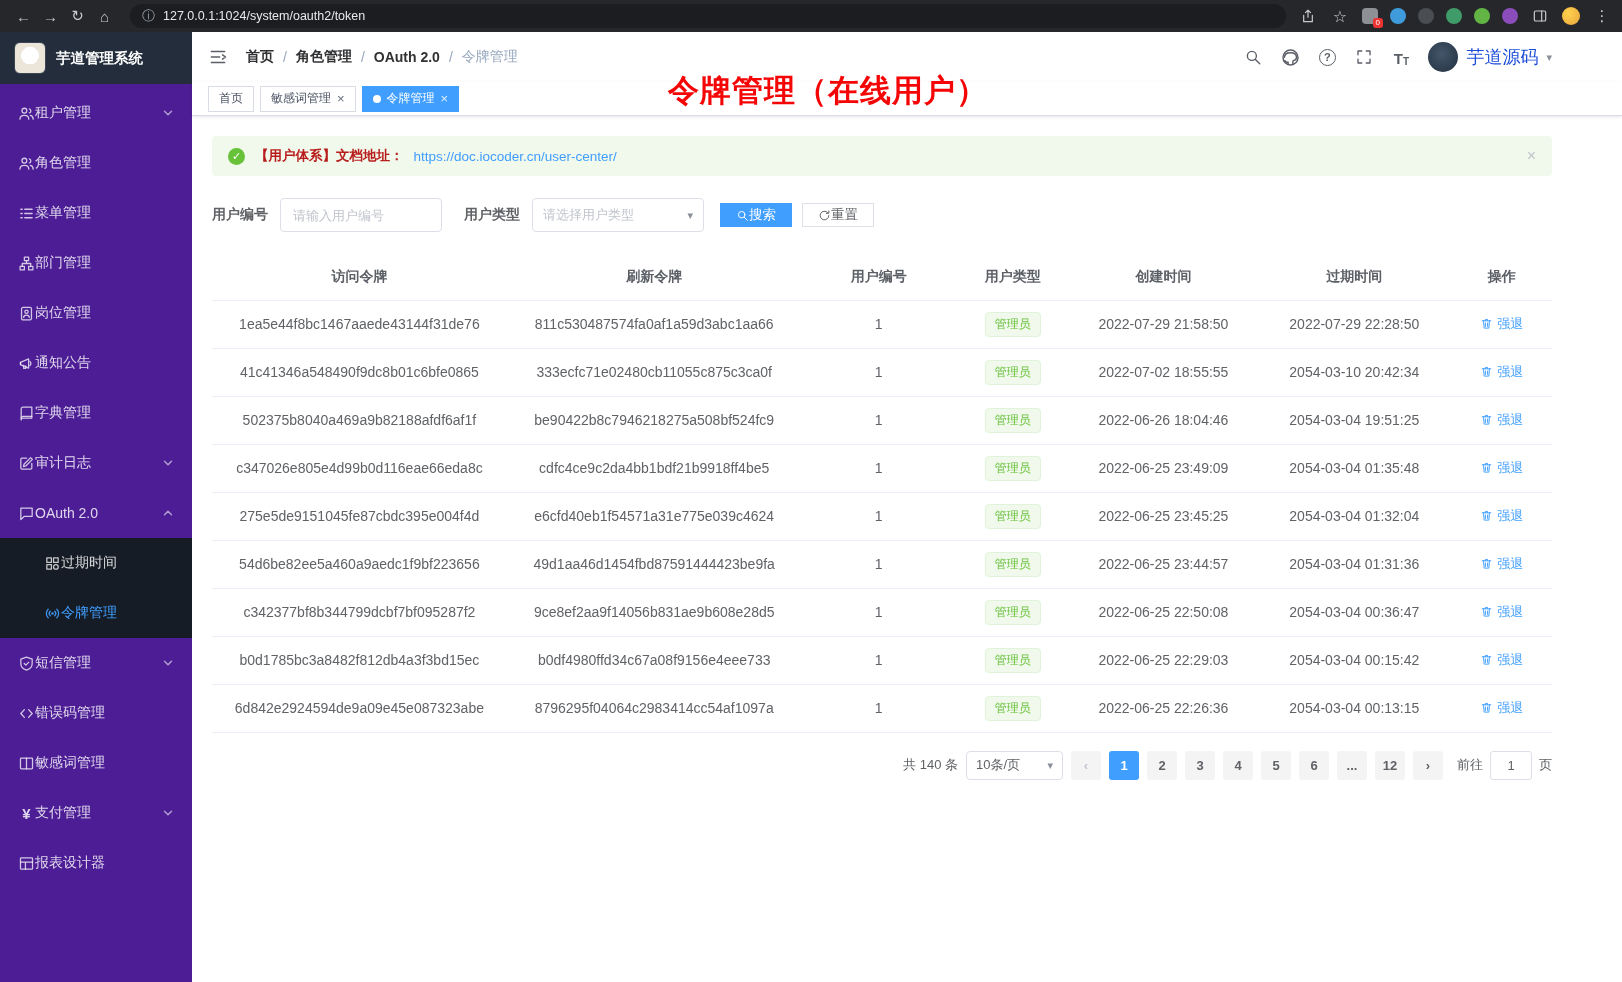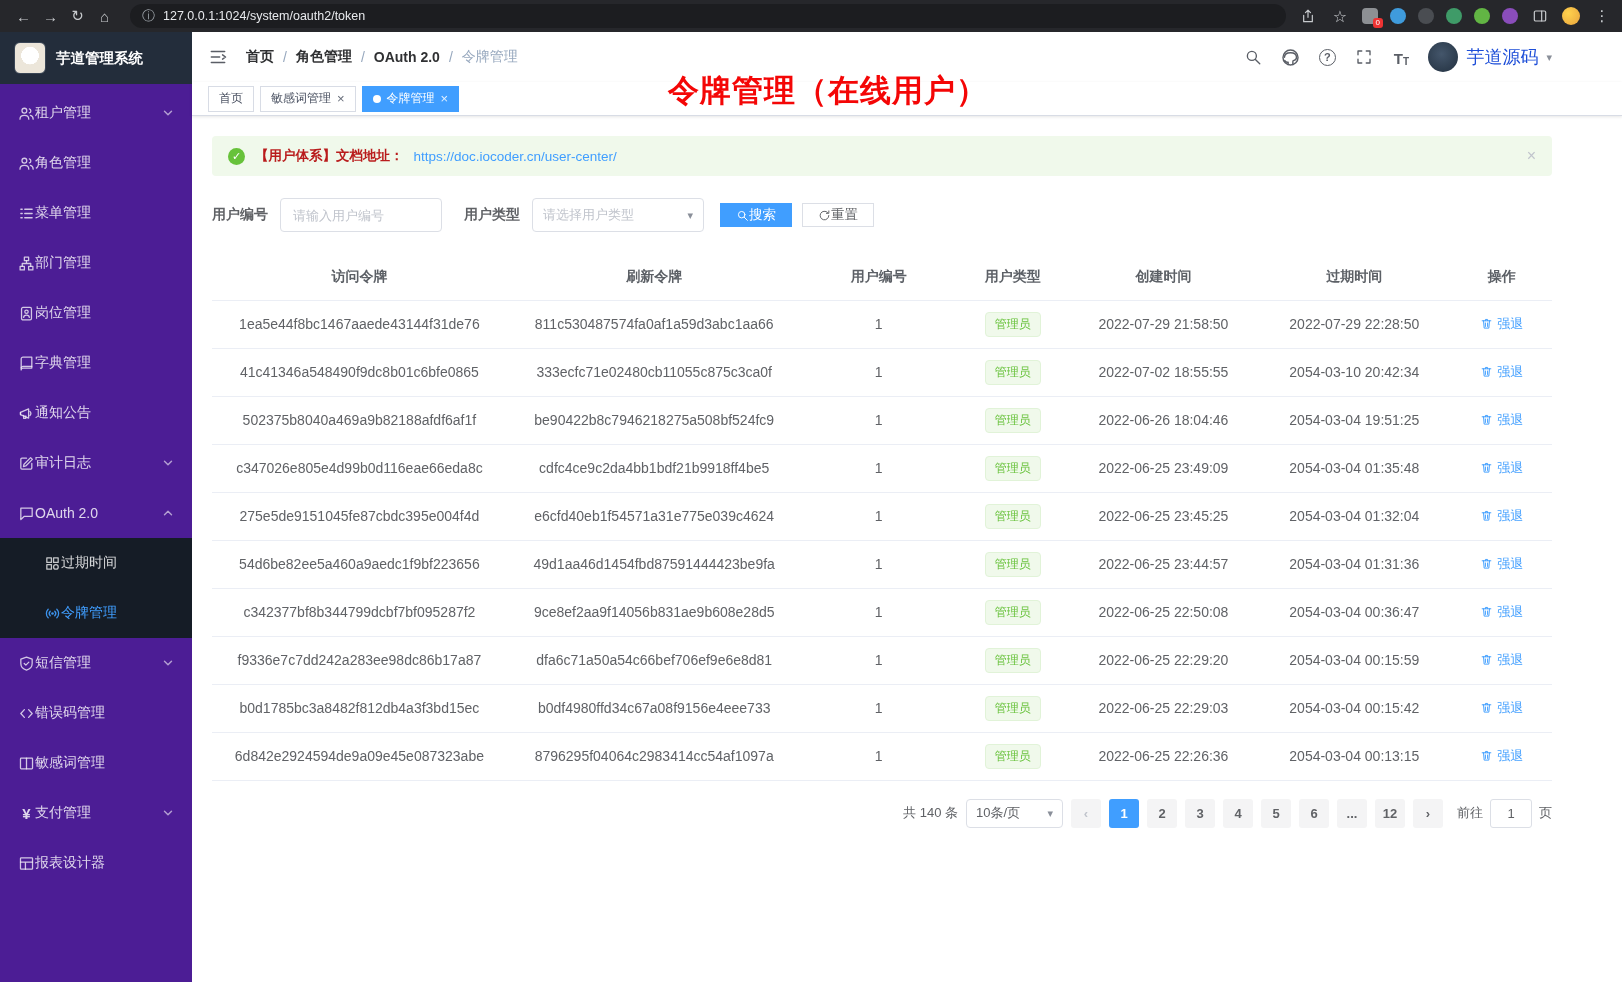--- a/index.html
+++ b/index.html
@@ -266,29 +266,29 @@
         <span class="mlabel">部门管理</span>
       </div>
       <div class="menu-item">
         <svg class="mi ic">
             <use href="#i-badge"></use>
           </svg>
         <span class="mlabel">岗位管理</span>
       </div>
       <div class="menu-item">
         <svg class="mi ic">
+            <use href="#i-horn"></use>
+          </svg>
+        <span class="mlabel">通知公告</span>
+      </div>
+      <div class="menu-item">
+        <svg class="mi ic">
             <use href="#i-book"></use>
           </svg>
         <span class="mlabel">字典管理</span>
-      </div>
-      <div class="menu-item">
-        <svg class="mi ic">
-            <use href="#i-horn"></use>
-          </svg>
-        <span class="mlabel">通知公告</span>
       </div>
       <div class="menu-item">
         <svg class="mi ic">
             <use href="#i-edit"></use>
           </svg>
         <span class="mlabel">审计日志</span>
         <svg class="chev">
             <use href="#i-chev"></use>
           </svg>
       </div>
@@ -579,36 +579,20 @@
               <td>
                 <span class="action-link">
                   <svg class="bi ic">
                     <use href="#i-trash"></use>
                   </svg>
                   <span>强退</span>
                 </span>
               </td>
             </tr>
 
-            <tr>
-              <td>f9336e7c7dd242a283ee98dc86b17a87</td>
-              <td>dfa6c71a50a54c66bef706ef9e6e8d81</td>
-              <td>1</td>
-              <td><span class="tag-admin">管理员</span></td>
-              <td>2022-06-25 22:29:20</td>
-              <td>2054-03-04 00:15:59</td>
-              <td>
-                <span class="action-link">
-                  <svg class="bi ic">
-                    <use href="#i-trash"></use>
-                  </svg>
-                  <span>强退</span>
-                </span>
-              </td>
-            </tr>
 
             <tr>
               <td>b0d1785bc3a8482f812db4a3f3bd15ec</td>
               <td>b0df4980ffd34c67a08f9156e4eee733</td>
               <td>1</td>
               <td><span class="tag-admin">管理员</span></td>
               <td>2022-06-25 22:29:03</td>
               <td>2054-03-04 00:15:42</td>
               <td>
                 <span class="action-link">

